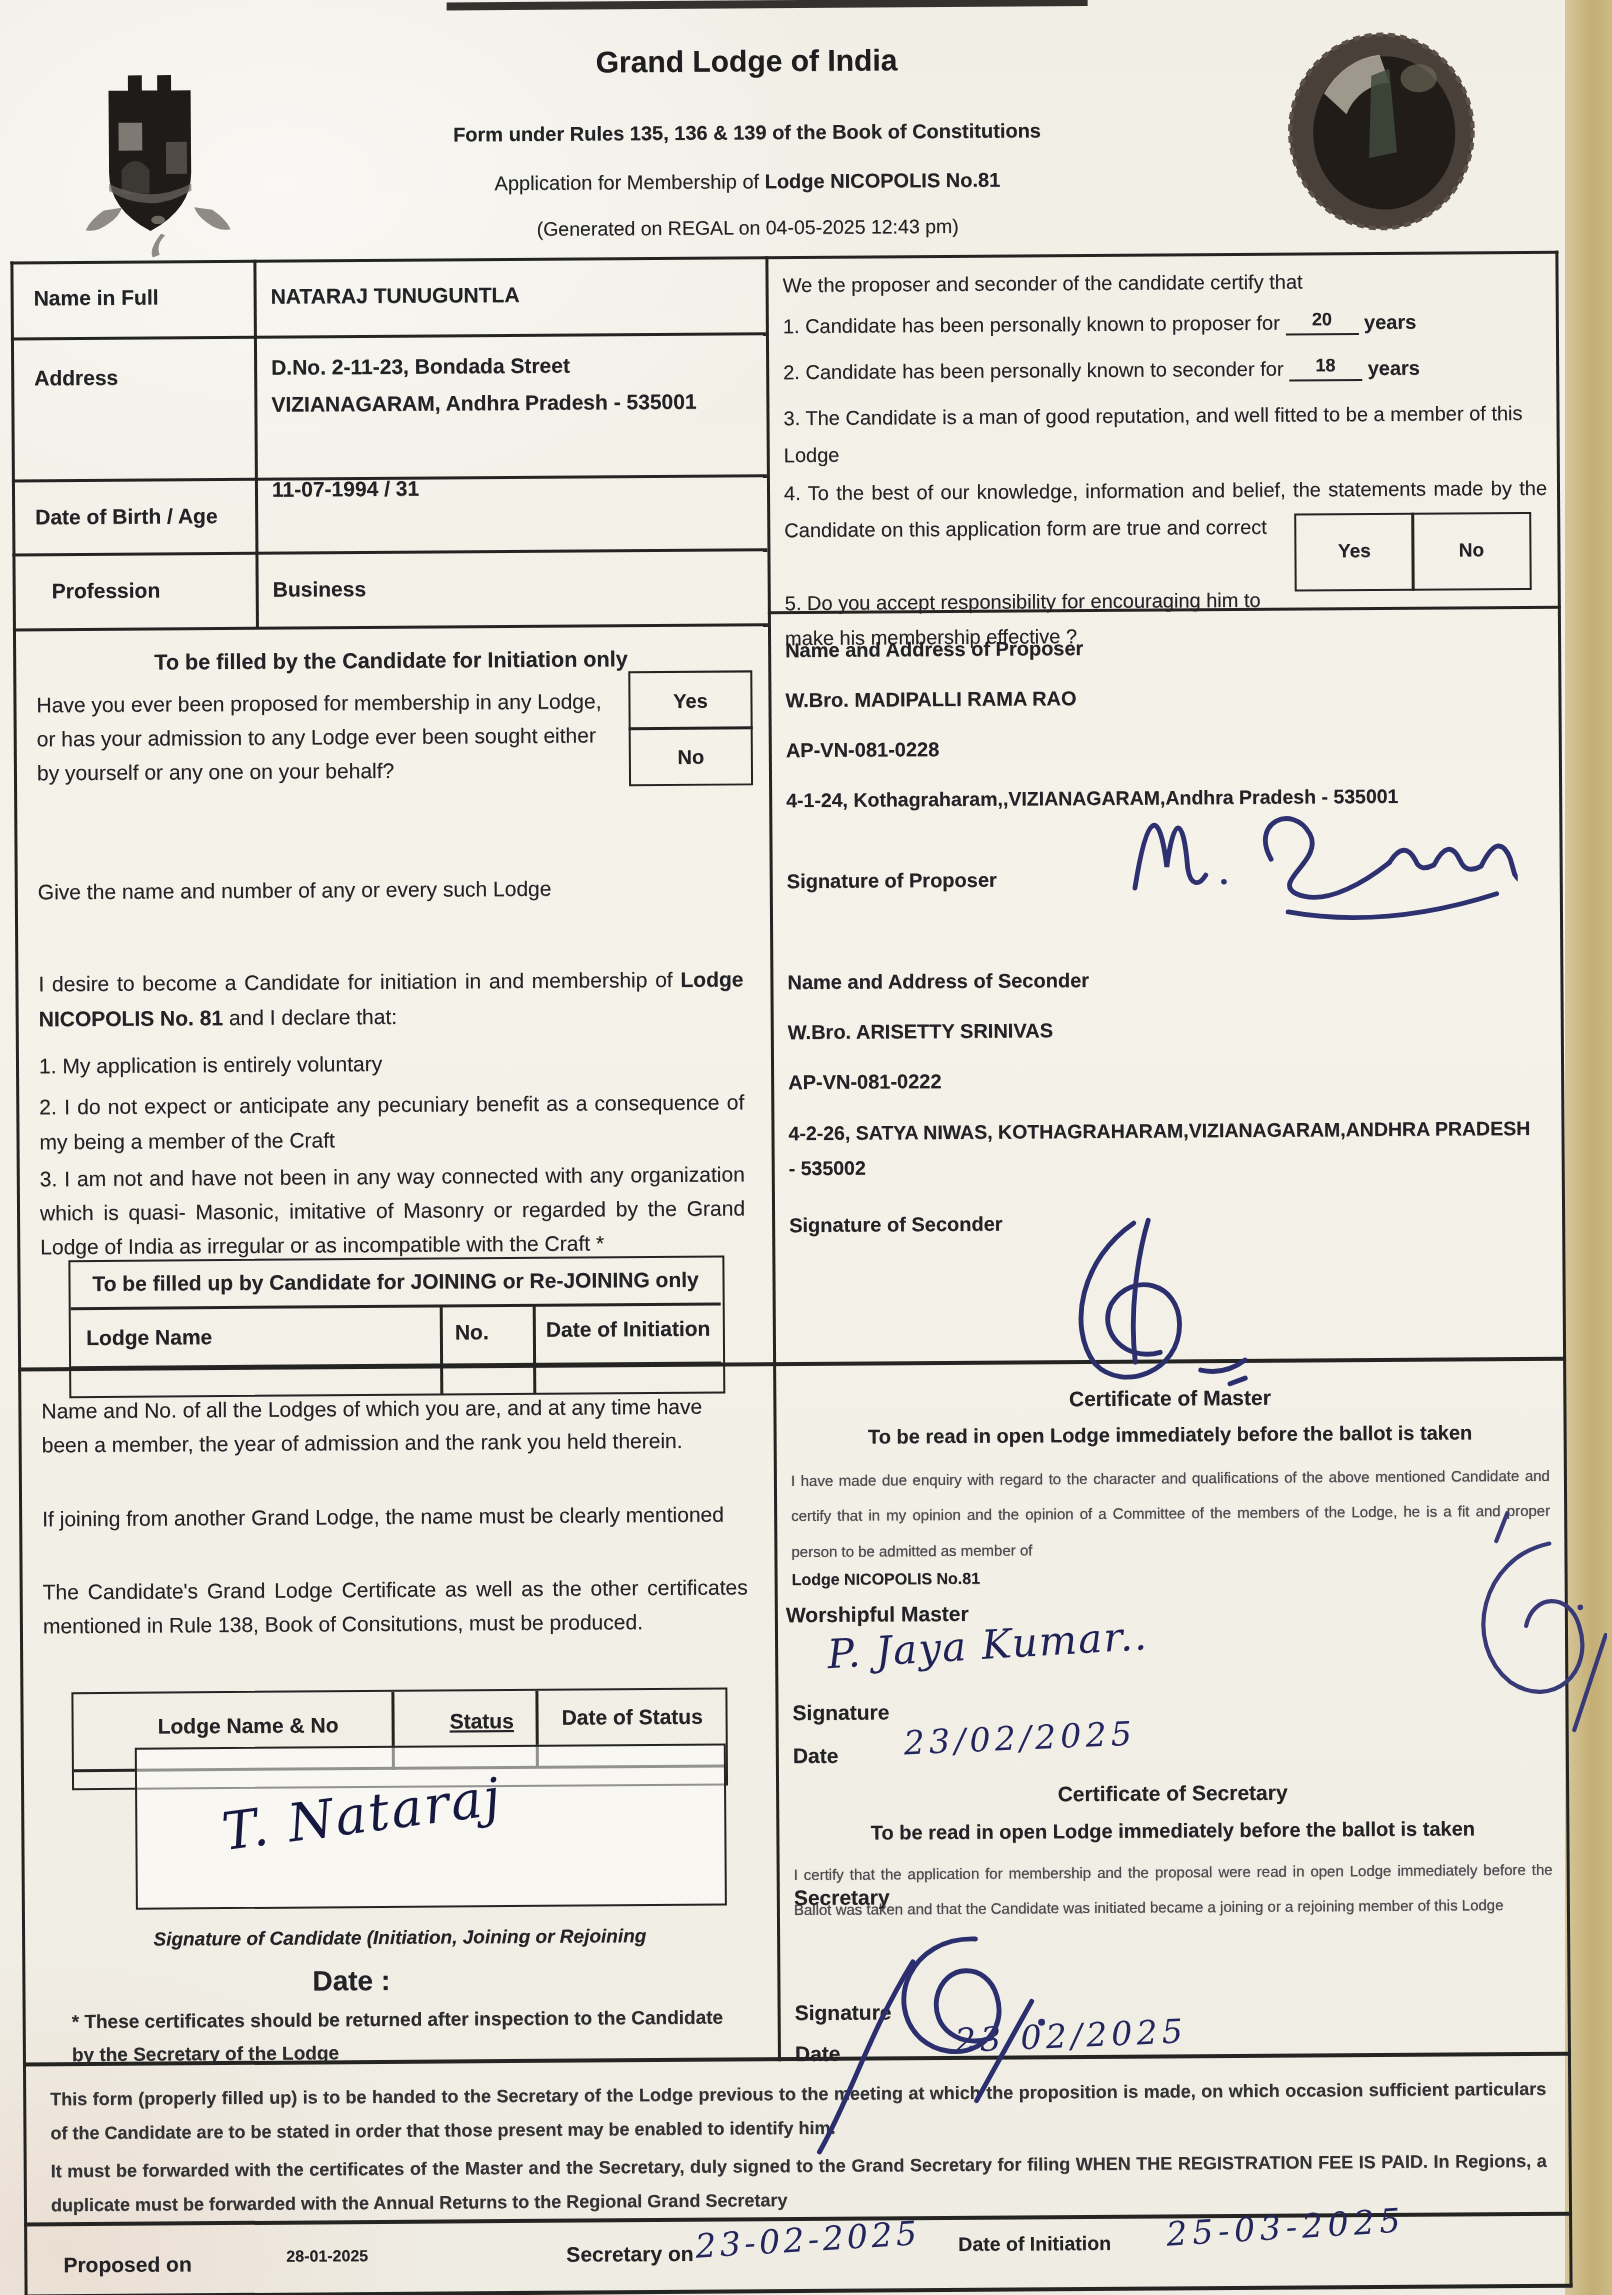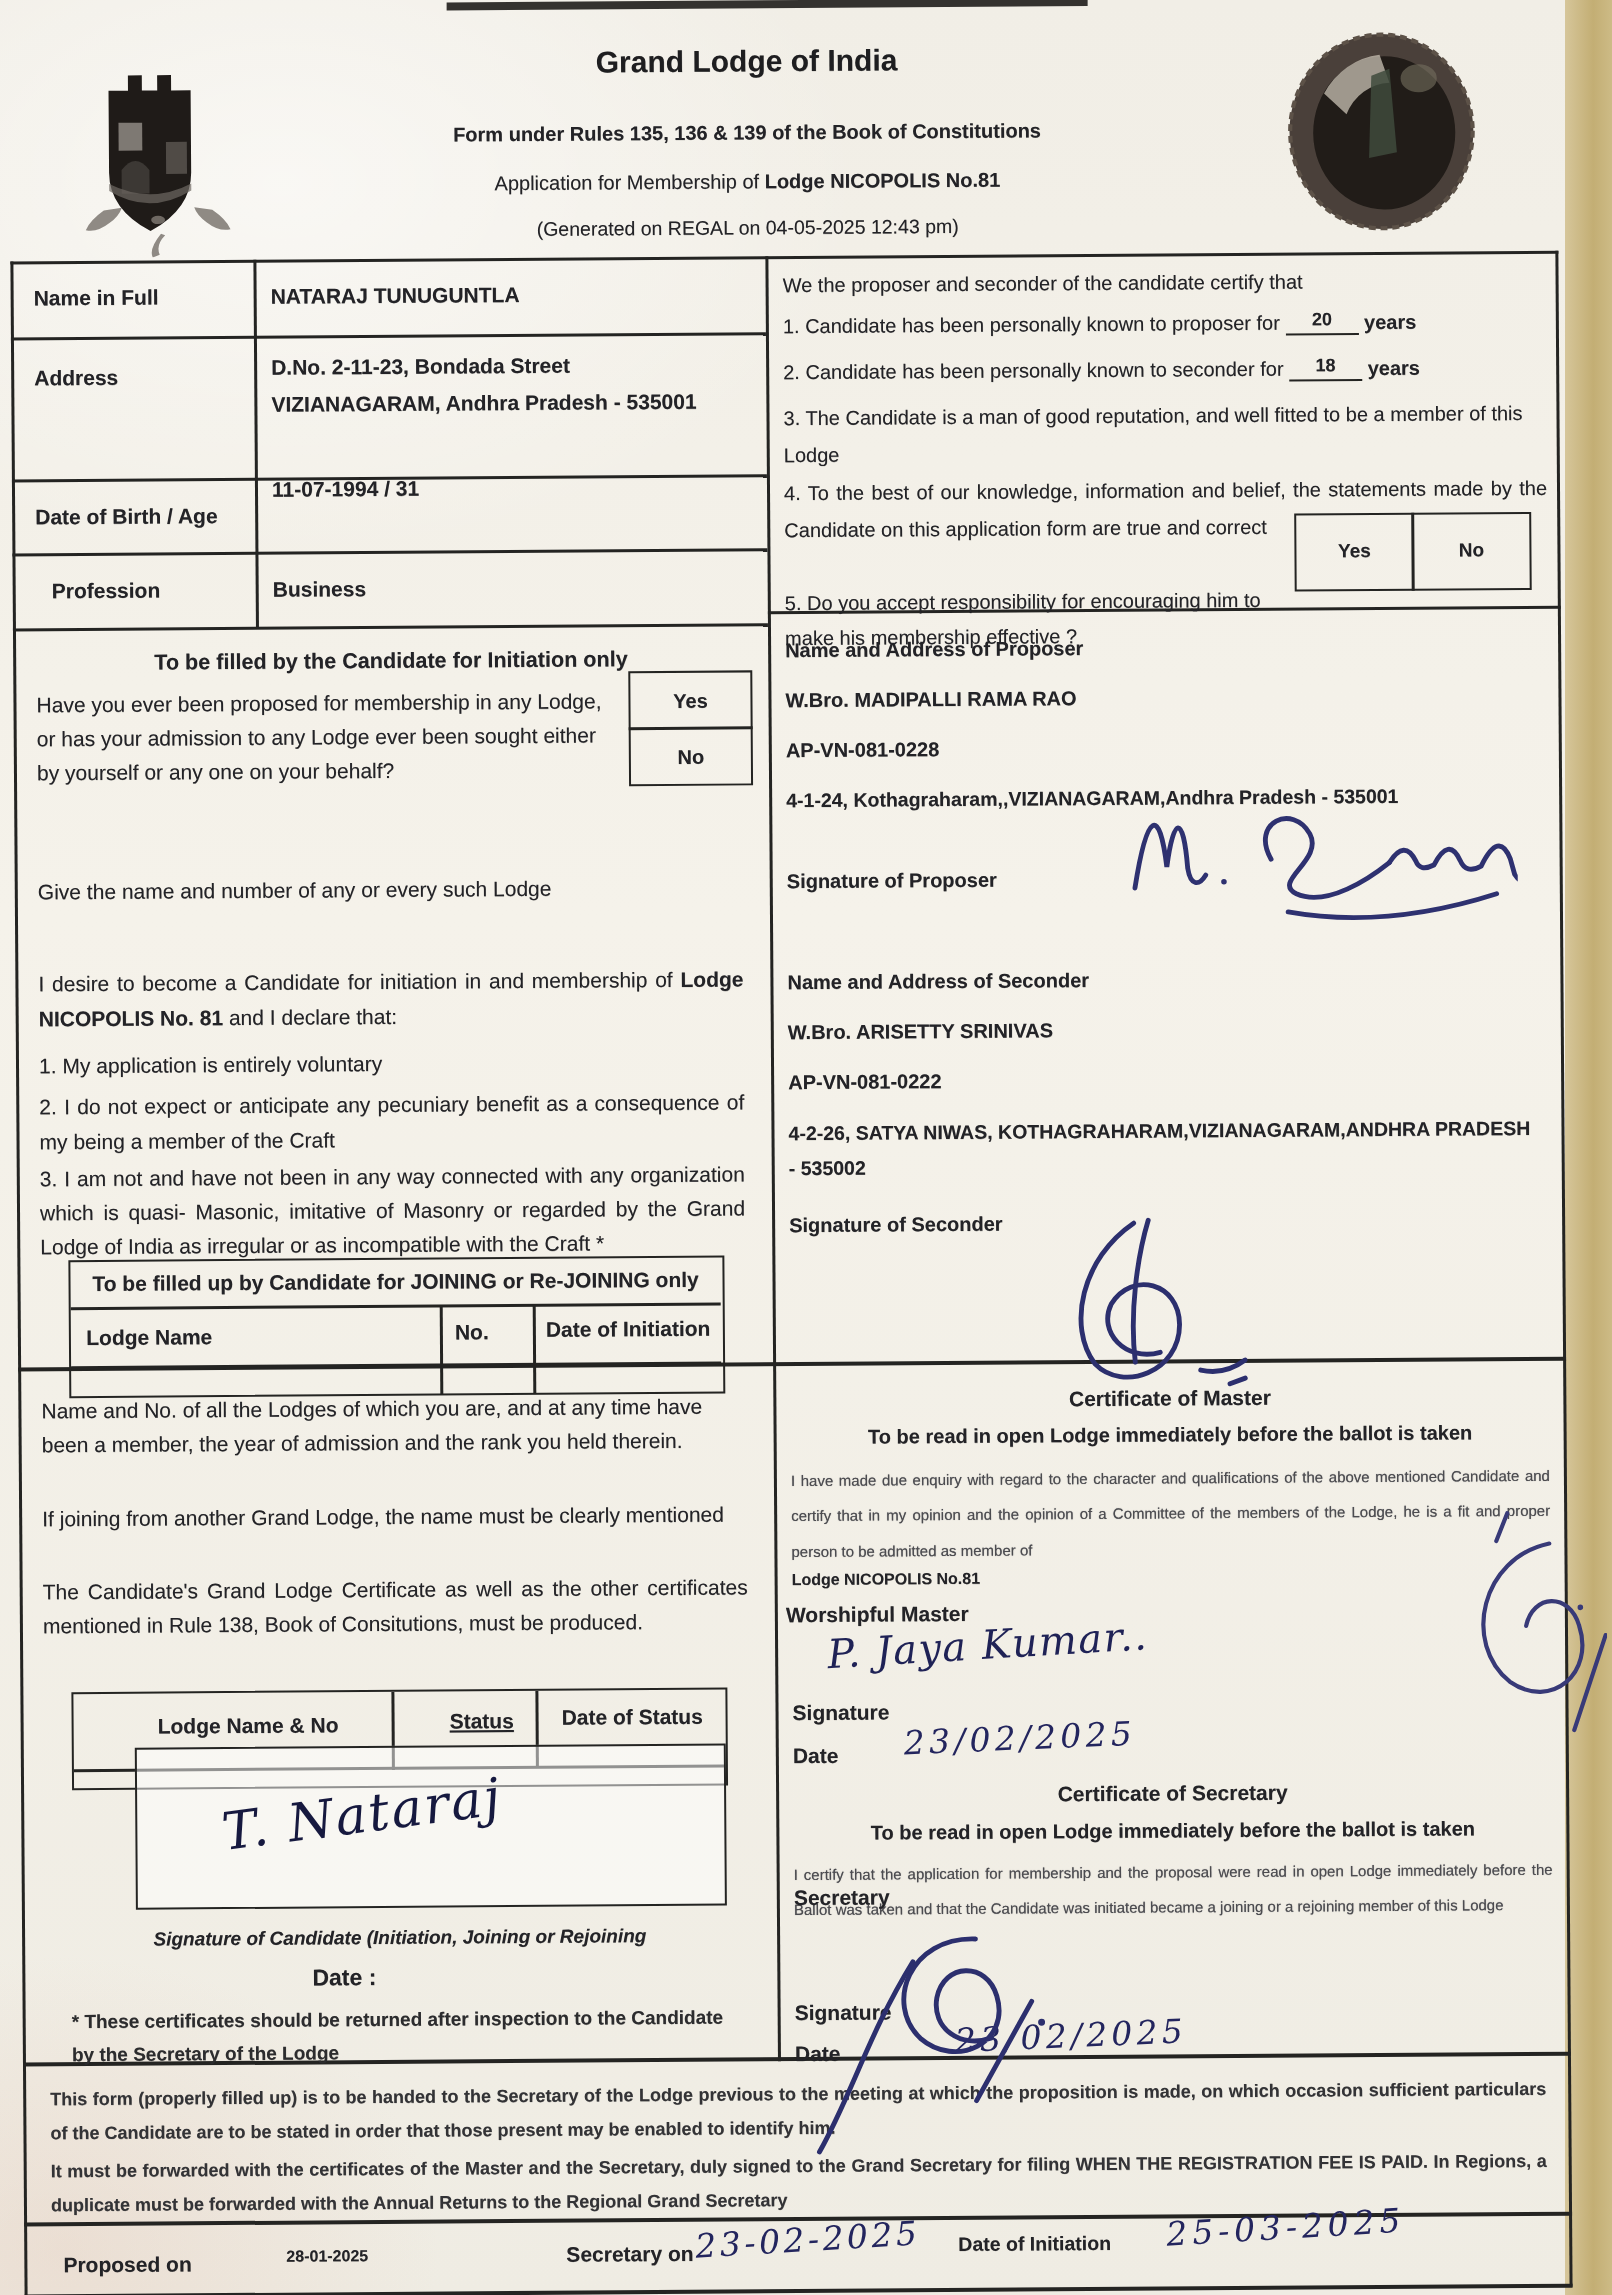--- a/index.html
+++ b/index.html
@@ -143,21 +143,21 @@
     <div class="abs cellhead" style="left:488px;top:15.3px;">Date of Status</div>
     <div class="ln" style="left:318px;top:0;width:2.8px;height:78px;"></div>
     <div class="ln" style="left:462px;top:0;width:2.8px;height:75px;"></div>
     <div class="ln" style="left:0;top:75px;width:650px;height:2.8px;"></div>
   </div>
 
   <div class="boxed" style="left:129px;top:1743px;width:591px;height:162px;background:rgba(255,255,255,.5);">
     <div class="abs hand" style="left:84px;top:36px;font-size:52px;color:#16193f;transform:rotate(-7deg);letter-spacing:2.1px;text-shadow:none;">T. Nataraj</div>
   </div>
   <div class="t bold ital ctr" style="left:15.3px;top:1921px;width:755px;font-size:19px;">Signature of Candidate (Initiation, Joining or Rejoining</div>
-  <div class="t bold" style="left:305px;top:1957px;font-size:23px;">Date :</div>
+  <div class="t bold" style="left:305px;top:1957px;font-size:28px;">Date :</div>
   <div class="t bold" style="left:64px;top:2000px;width:663px;font-size:19px;line-height:1.75;color:#2c2c2e;">* These certificates should be returned after inspection to the Candidate by the Secretary of the Lodge</div>
 
   <div class="t" style="left:787px;top:270px;width:763px;font-size:20px;">We the proposer and seconder of the candidate certify that</div>
   <div class="t" style="left:787px;top:311px;width:770px;font-size:20px;white-space:nowrap;"><span>1. Candidate has been personally known to proposer for</span> <span class="fill-num"><span>20</span></span> <span class="bold">years</span></div>
   <div class="t" style="left:787px;top:357px;width:770px;font-size:20px;white-space:nowrap;"><span>2. Candidate has been personally known to seconder for</span> <span class="fill-num"><span>18</span></span> <span class="bold">years</span></div>
   <div class="t" style="left:787px;top:400px;width:763px;font-size:20px;line-height:1.85;">3. The Candidate is a man of good reputation, and well fitted to be a member of this Lodge</div>
   <div class="t just" style="left:787px;top:475px;width:763px;font-size:20px;line-height:1.85;">4. To the best of our knowledge, information and belief, the statements made by the Candidate on this application form are true and correct</div>
   <div class="t" style="left:787px;top:586px;width:488px;font-size:20px;line-height:1.75;">5. Do you accept responsibility for encouraging him to make his membership effective ?</div>
   <div class="boxed" style="left:1297px;top:517px;width:120px;height:78px;">
     <div class="t bold" style="left:0;top:22px;width:116px;text-align:center;font-size:19px;">Yes</div>

